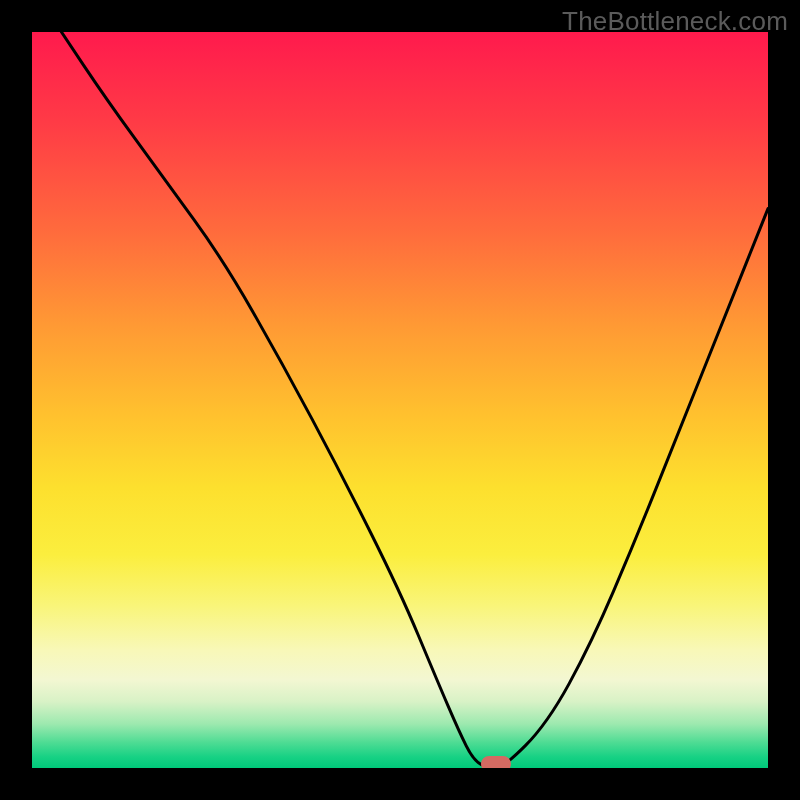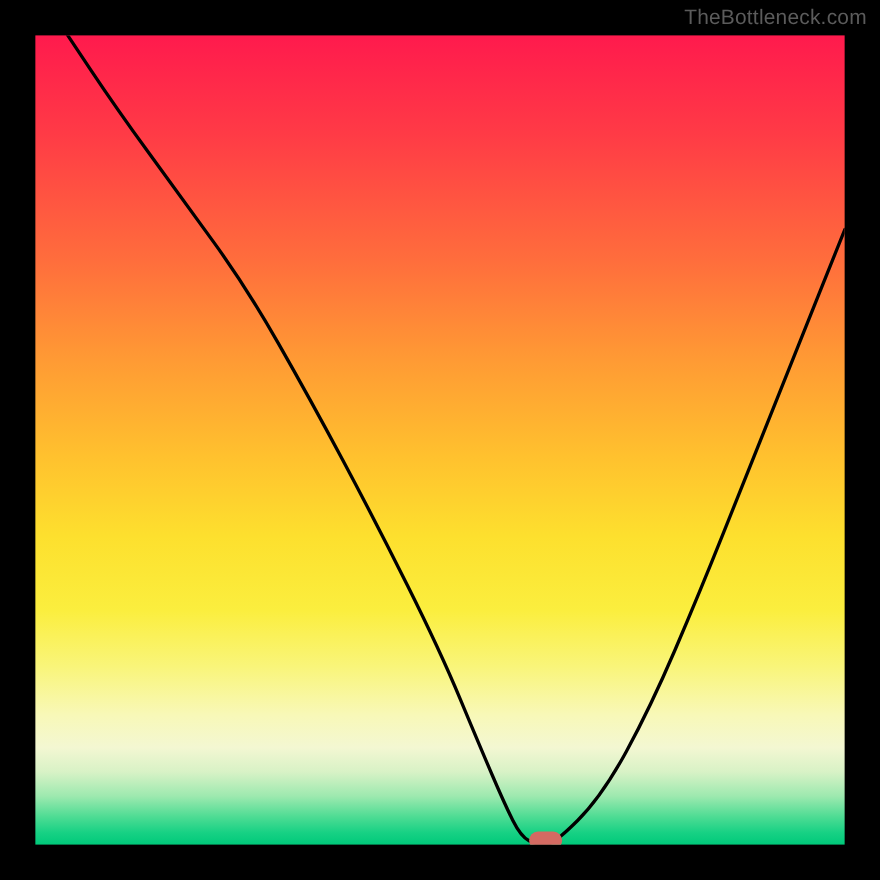--- a/index.html
+++ b/index.html
@@ -48,21 +48,21 @@
       #4fdc94 96.5%,
       #17d184 98.5%,
       #00c97a 100%
     );
   }
   .attribution {
     position: absolute;
     top: 6px;
     right: 12px;
     color: #5b5b5b;
-    font-size: 19px;
+    font-size: 26px;
     letter-spacing: 0.2px;
     user-select: none;
   }
   svg.curve {
     position: absolute;
     inset: 0;
   }
   .marker {
     position: absolute;
     width: 30px;

